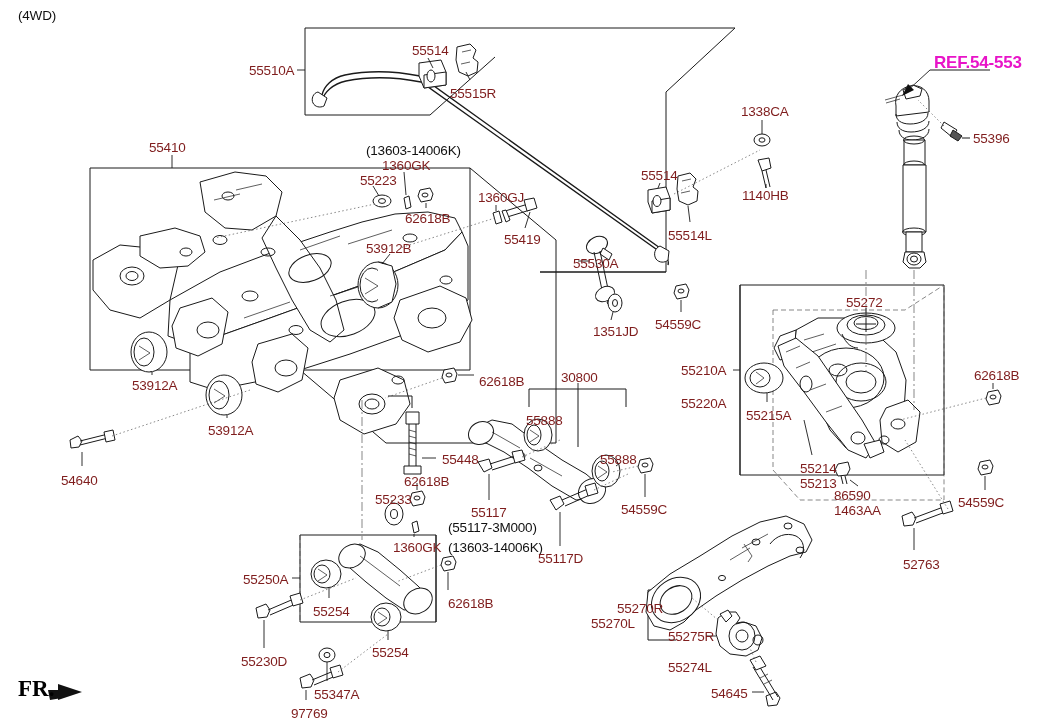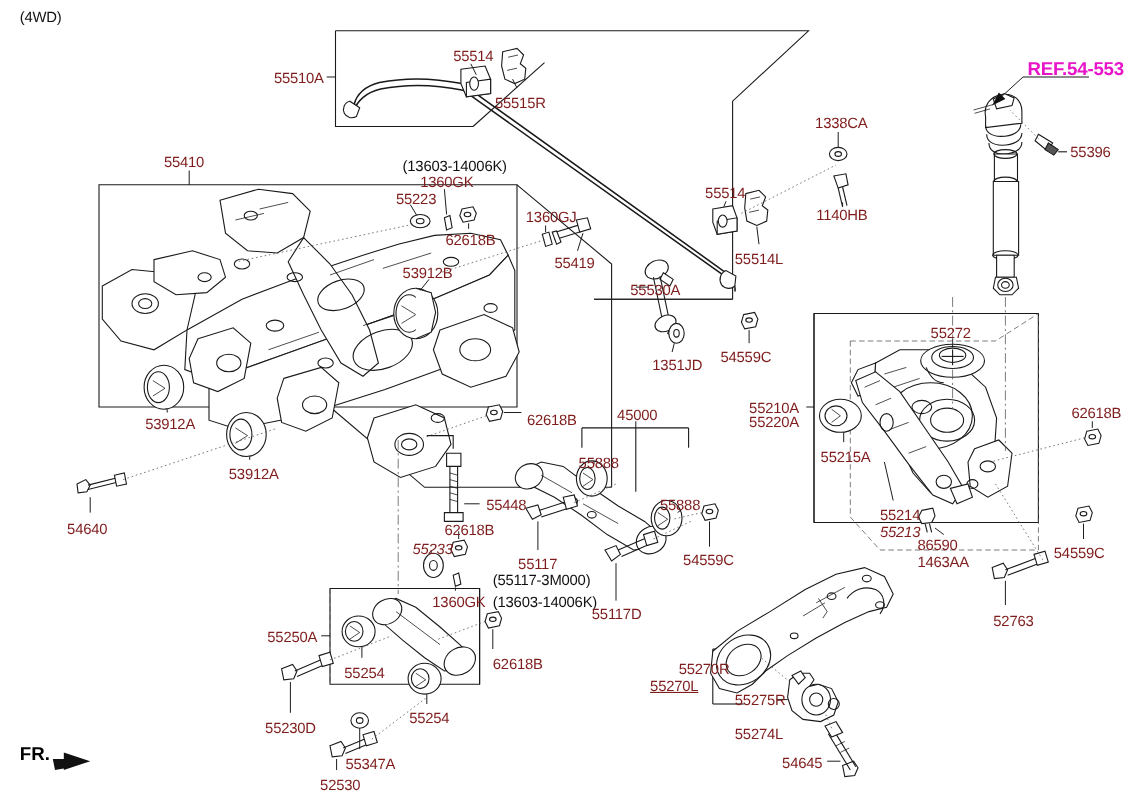--- a/index.html
+++ b/index.html
@@ -33,22 +33,22 @@
   .lbl.blk { color: #111111; }
   .lbl.mag {
     color: #e814c8;
     font-weight: bold;
     font-size: 17px;
   }
   #fr-mark {
     position: absolute;
     left: 18px; top: 676px;
     color: #000;
-    font-family: Liberation Sans, sans-serif;
-    font-size: 17px;
+    font-family: Liberation Serif, serif;
+    font-size: 23px;
     font-weight: bold;
   }
 </style>
 </head>
 <body>
 
 <div id="sheet">
 
   <svg id="art" viewBox="0 0 1040 727">
     <defs>
@@ -584,53 +584,53 @@
   <div class="lbl" style="left:593px; top:324px;">1351JD</div>
   <div class="lbl" style="left:655px; top:317px;">54559C</div>
   <div class="lbl" style="left:741px; top:104px;">1338CA</div>
   <div class="lbl" style="left:641px; top:168px;">55514</div>
   <div class="lbl" style="left:742px; top:188px;">1140HB</div>
   <div class="lbl" style="left:668px; top:228px;">55514L</div>
   <div class="lbl mag" style="left:934px; top:55px;">REF.54-553</div>
   <div class="lbl" style="left:973px; top:131px;">55396</div>
   <div class="lbl" style="left:846px; top:295px;">55272</div>
   <div class="lbl" style="left:681px; top:363px;">55210A</div>
-  <div class="lbl" style="left:681px; top:376px;">55220A</div>
+  <div class="lbl" style="left:681px; top:396px;">55220A</div>
   <div class="lbl" style="left:746px; top:408px;">55215A</div>
   <div class="lbl" style="left:800px; top:461px;">55214</div>
-  <div class="lbl" style="left:800px; top:476px;font-style:italic;">55213</div>
+  <div class="lbl" style="left:800px; top:476px;">55213</div>
   <div class="lbl" style="left:834px; top:488px;">86590</div>
   <div class="lbl" style="left:834px; top:503px;">1463AA</div>
   <div class="lbl" style="left:974px; top:368px;">62618B</div>
   <div class="lbl" style="left:958px; top:495px;">54559C</div>
   <div class="lbl" style="left:903px; top:557px;">52763</div>
   <div class="lbl" style="left:132px; top:378px;">53912A</div>
   <div class="lbl" style="left:208px; top:423px;">53912A</div>
   <div class="lbl" style="left:61px; top:473px;">54640</div>
   <div class="lbl" style="left:479px; top:374px;">62618B</div>
-  <div class="lbl" style="left:561px; top:370px;">45000</div>
+  <div class="lbl" style="left:561px; top:370px;">30800</div>
   <div class="lbl" style="left:526px; top:413px;">55888</div>
   <div class="lbl" style="left:600px; top:452px;">55888</div>
   <div class="lbl" style="left:621px; top:502px;">54559C</div>
   <div class="lbl" style="left:442px; top:452px;">55448</div>
   <div class="lbl" style="left:404px; top:474px;">62618B</div>
-  <div class="lbl" style="left:375px; top:492px;font-style:italic;">55233</div>
+  <div class="lbl" style="left:375px; top:492px;">55233</div>
   <div class="lbl" style="left:471px; top:505px;">55117</div>
   <div class="lbl blk" style="left:448px; top:520px;">(55117-3M000)</div>
   <div class="lbl" style="left:393px; top:540px;">1360GK</div>
   <div class="lbl blk" style="left:448px; top:540px;">(13603-14006K)</div>
   <div class="lbl" style="left:538px; top:551px;">55117D</div>
   <div class="lbl" style="left:243px; top:572px;text-align:right;">55250A</div>
   <div class="lbl" style="left:313px; top:604px;">55254</div>
   <div class="lbl" style="left:372px; top:645px;">55254</div>
   <div class="lbl" style="left:448px; top:596px;">62618B</div>
   <div class="lbl" style="left:241px; top:654px;">55230D</div>
   <div class="lbl" style="left:314px; top:687px;">55347A</div>
-  <div class="lbl" style="left:291px; top:706px;">52530</div>
+  <div class="lbl" style="left:291px; top:706px;">97769</div>
   <div class="lbl" style="left:591px; top:601px;margin-left:26px;">55270R</div>
-  <div class="lbl" style="left:591px; top:616px;text-decoration:underline;">55270L</div>
+  <div class="lbl" style="left:591px; top:616px;">55270L</div>
   <div class="lbl" style="left:668px; top:629px;">55275R</div>
   <div class="lbl" style="left:668px; top:644px;margin-top:16px;">55274L</div>
   <div class="lbl" style="left:711px; top:686px;">54645</div>
 
   <div id="fr-mark">FR.</div>
 
 </div>
 
 </body></html>

